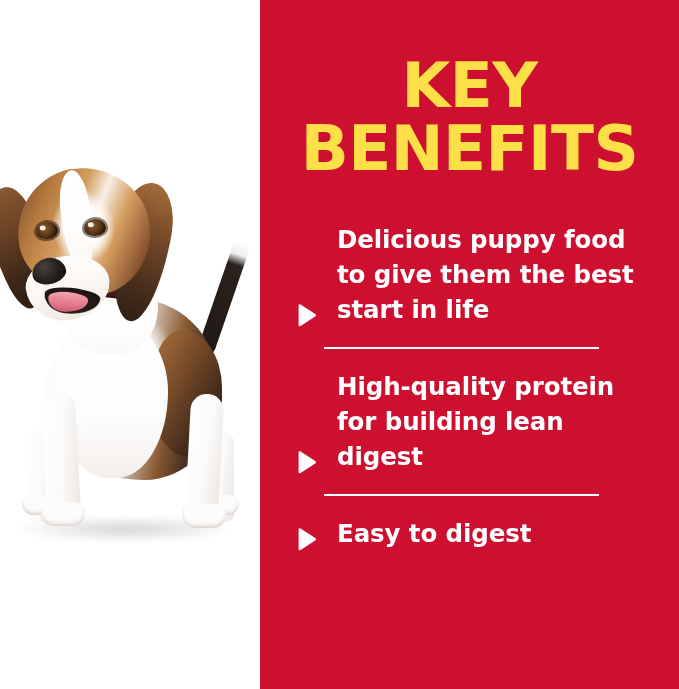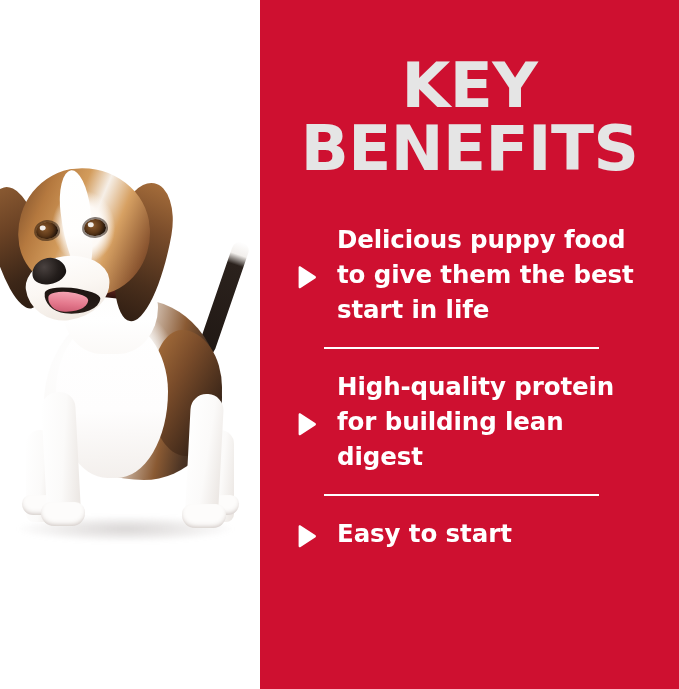--- a/index.html
+++ b/index.html
@@ -215,40 +215,40 @@
     background: #ce1030;
     box-sizing: border-box;
   }
 
   .benefits-title {
     position: absolute;
     left: 0;
     top: 54px;
     width: 419px;
     text-align: center;
-    color: #e5e5e5;
+    color: #fde047;
     font-family: "DejaVu Sans", sans-serif;
     font-weight: 700;
     font-size: 63px;
     line-height: 63px;
     letter-spacing: -0.5px;
     white-space: pre-line;
   }
 
   .benefits-list {
     position: absolute;
     left: 36px;
     top: 222px;
     width: 383px;
   }
 
   .benefit-item {
     position: relative;
     display: flex;
-    align-items: center;
+    align-items: flex-end;
     gap: 20px;
     padding: 0;
   }
 
   .benefit-marker {
     flex: 0 0 auto;
     width: 21px;
     height: 23px;
     margin-top: 6px;
   }
@@ -344,19 +344,19 @@
       </div>
 
       <div class="benefit-divider"></div>
 
       <div class="benefit-item">
         <span class="benefit-marker">
           <svg width="21" height="23" viewBox="0 0 21 23" aria-hidden="true">
             <path d="M2.6 1.6 C2.6 0.5 3.6 -0.1 4.6 0.5 L19.2 9.9 C20.2 10.5 20.2 11.9 19.2 12.6 L4.6 22.0 C3.6 22.6 2.6 22.0 2.6 20.9 Z" fill="#ffffff"></path>
           </svg>
         </span>
-        <span class="benefit-text">Easy to start</span>
+        <span class="benefit-text">Easy to digest</span>
       </div>
 
     </div>
   </div>
 
 </div>
 
 </body></html>

